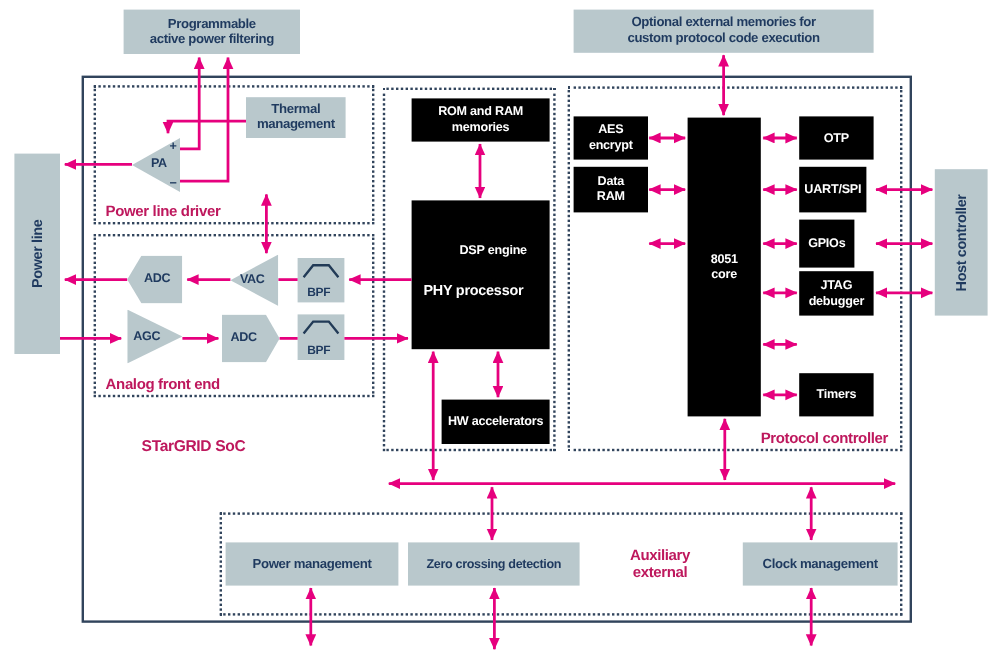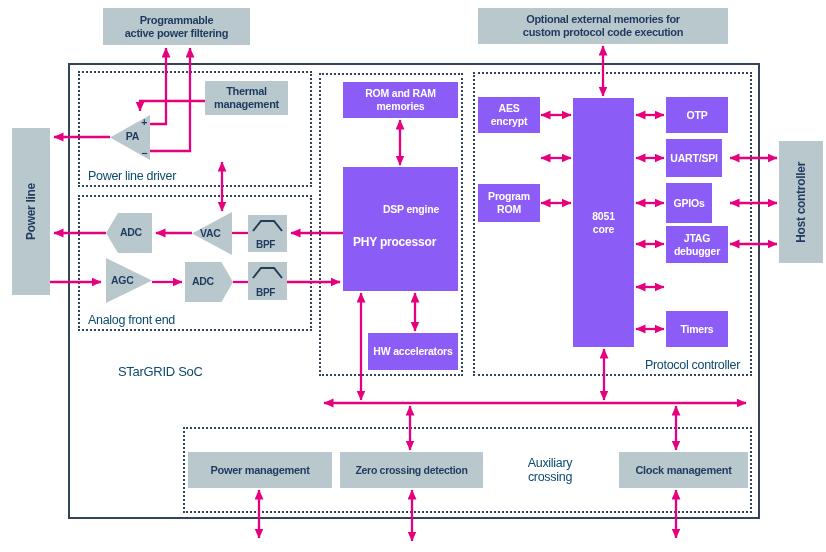--- a/index.html
+++ b/index.html
@@ -2,26 +2,26 @@
 <html><head>
 <meta charset="utf-8">
 <style>
   html,body{margin:0;padding:0;background:#fff;}
   #canvas{
     position:relative;width:826px;height:552px;background:#fff;overflow:hidden;
     font-family:"Liberation Sans","DejaVu Sans",sans-serif;color:#1F3A5F;
   }
   .abs{position:absolute;box-sizing:border-box;}
   .gray{background:#B9C8CC;}
-  .blue{background:#8b5cf6;}
+  .blue{background:#000000;}
   .cc{display:flex;align-items:center;justify-content:center;text-align:center;}
   .t{white-space:pre-line;}
   .glabel{color:#1F3A5F;font-weight:bold;font-size:11px;letter-spacing:-0.3px;line-height:1.18;}
   .blabel{color:#fff;font-weight:bold;font-size:10.5px;letter-spacing:-0.2px;line-height:1.2;}
-  .seclabel{color:#0c4a6e;font-weight:normal;font-size:12.5px;letter-spacing:-0.3px;}
+  .seclabel{color:#be185d;font-weight:bold;font-size:12.5px;letter-spacing:-0.3px;}
   .dash{border:2px dotted #31445C;}
   .outer{border:2px solid #31445C;}
   .vert{writing-mode:vertical-rl;transform:rotate(180deg);}
   .shape{position:absolute;inset:0;background:#B9C8CC;}
   .shapelbl{position:absolute;color:#1F3A5F;font-weight:bold;font-size:10.5px;letter-spacing:-0.3px;}
   svg.overlay{position:absolute;left:0;top:0;z-index:12;pointer-events:none;}
   .arr{stroke:#E6007E;stroke-width:2.3;fill:none;}
 </style>
 </head>
 <body>
@@ -105,23 +105,23 @@
     <span class="blabel">HW accelerators</span>
   </div>
 
   <div class="abs dash" style="left:473px;top:72px;width:279px;height:304px;">
     <span class="seclabel abs" style="right:10px;bottom:2px;">Protocol controller</span>
   </div>
   <div class="abs blue cc" style="left:478px;top:97px;width:62px;height:36px;">
     <span class="blabel t">AES
 encrypt</span>
   </div>
-  <div class="abs blue cc" style="left:478px;top:184px;width:62px;height:38px;">
-    <span class="blabel t">Program
-ROM</span>
+  <div class="abs blue cc" style="left:478px;top:139px;width:62px;height:38px;">
+    <span class="blabel t">Data
+RAM</span>
   </div>
   <div class="abs blue cc" style="left:573px;top:98px;width:61px;height:249px;">
     <span class="blabel t">8051
 core</span>
   </div>
   <div class="abs blue cc" style="left:666px;top:97px;width:62px;height:36px;">
     <span class="blabel">OTP</span>
   </div>
   <div class="abs blue cc" style="left:666px;top:139px;width:56px;height:38px;">
     <span class="blabel">UART/SPI</span>
@@ -139,21 +139,21 @@
 
   <div class="abs dash" style="left:183px;top:427px;width:569px;height:86px;"></div>
   <div class="abs gray cc" style="left:188px;top:452px;width:144px;height:36px;">
     <span class="glabel">Power management</span>
   </div>
   <div class="abs gray cc" style="left:340px;top:452px;width:143px;height:36px;">
     <span class="glabel" style="font-size:10.5px;">Zero crossing detection</span>
   </div>
   <div class="abs cc" style="left:504px;top:453px;width:92px;height:34px;">
     <span class="seclabel t">Auxiliary
-crossing</span>
+external</span>
   </div>
   <div class="abs gray cc" style="left:619px;top:452px;width:129px;height:36px;">
     <span class="glabel">Clock management</span>
   </div>
 
   <svg class="overlay" width="826" height="552" viewBox="0 0 826 552">
     <defs>
       <marker id="ah" markerUnits="userSpaceOnUse" markerWidth="11" markerHeight="10" refX="9.5" refY="4.5" orient="auto-start-reverse">
         <path d="M0,0 L10,4.5 L0,9 Z" fill="#E6007E"></path>
       </marker>

